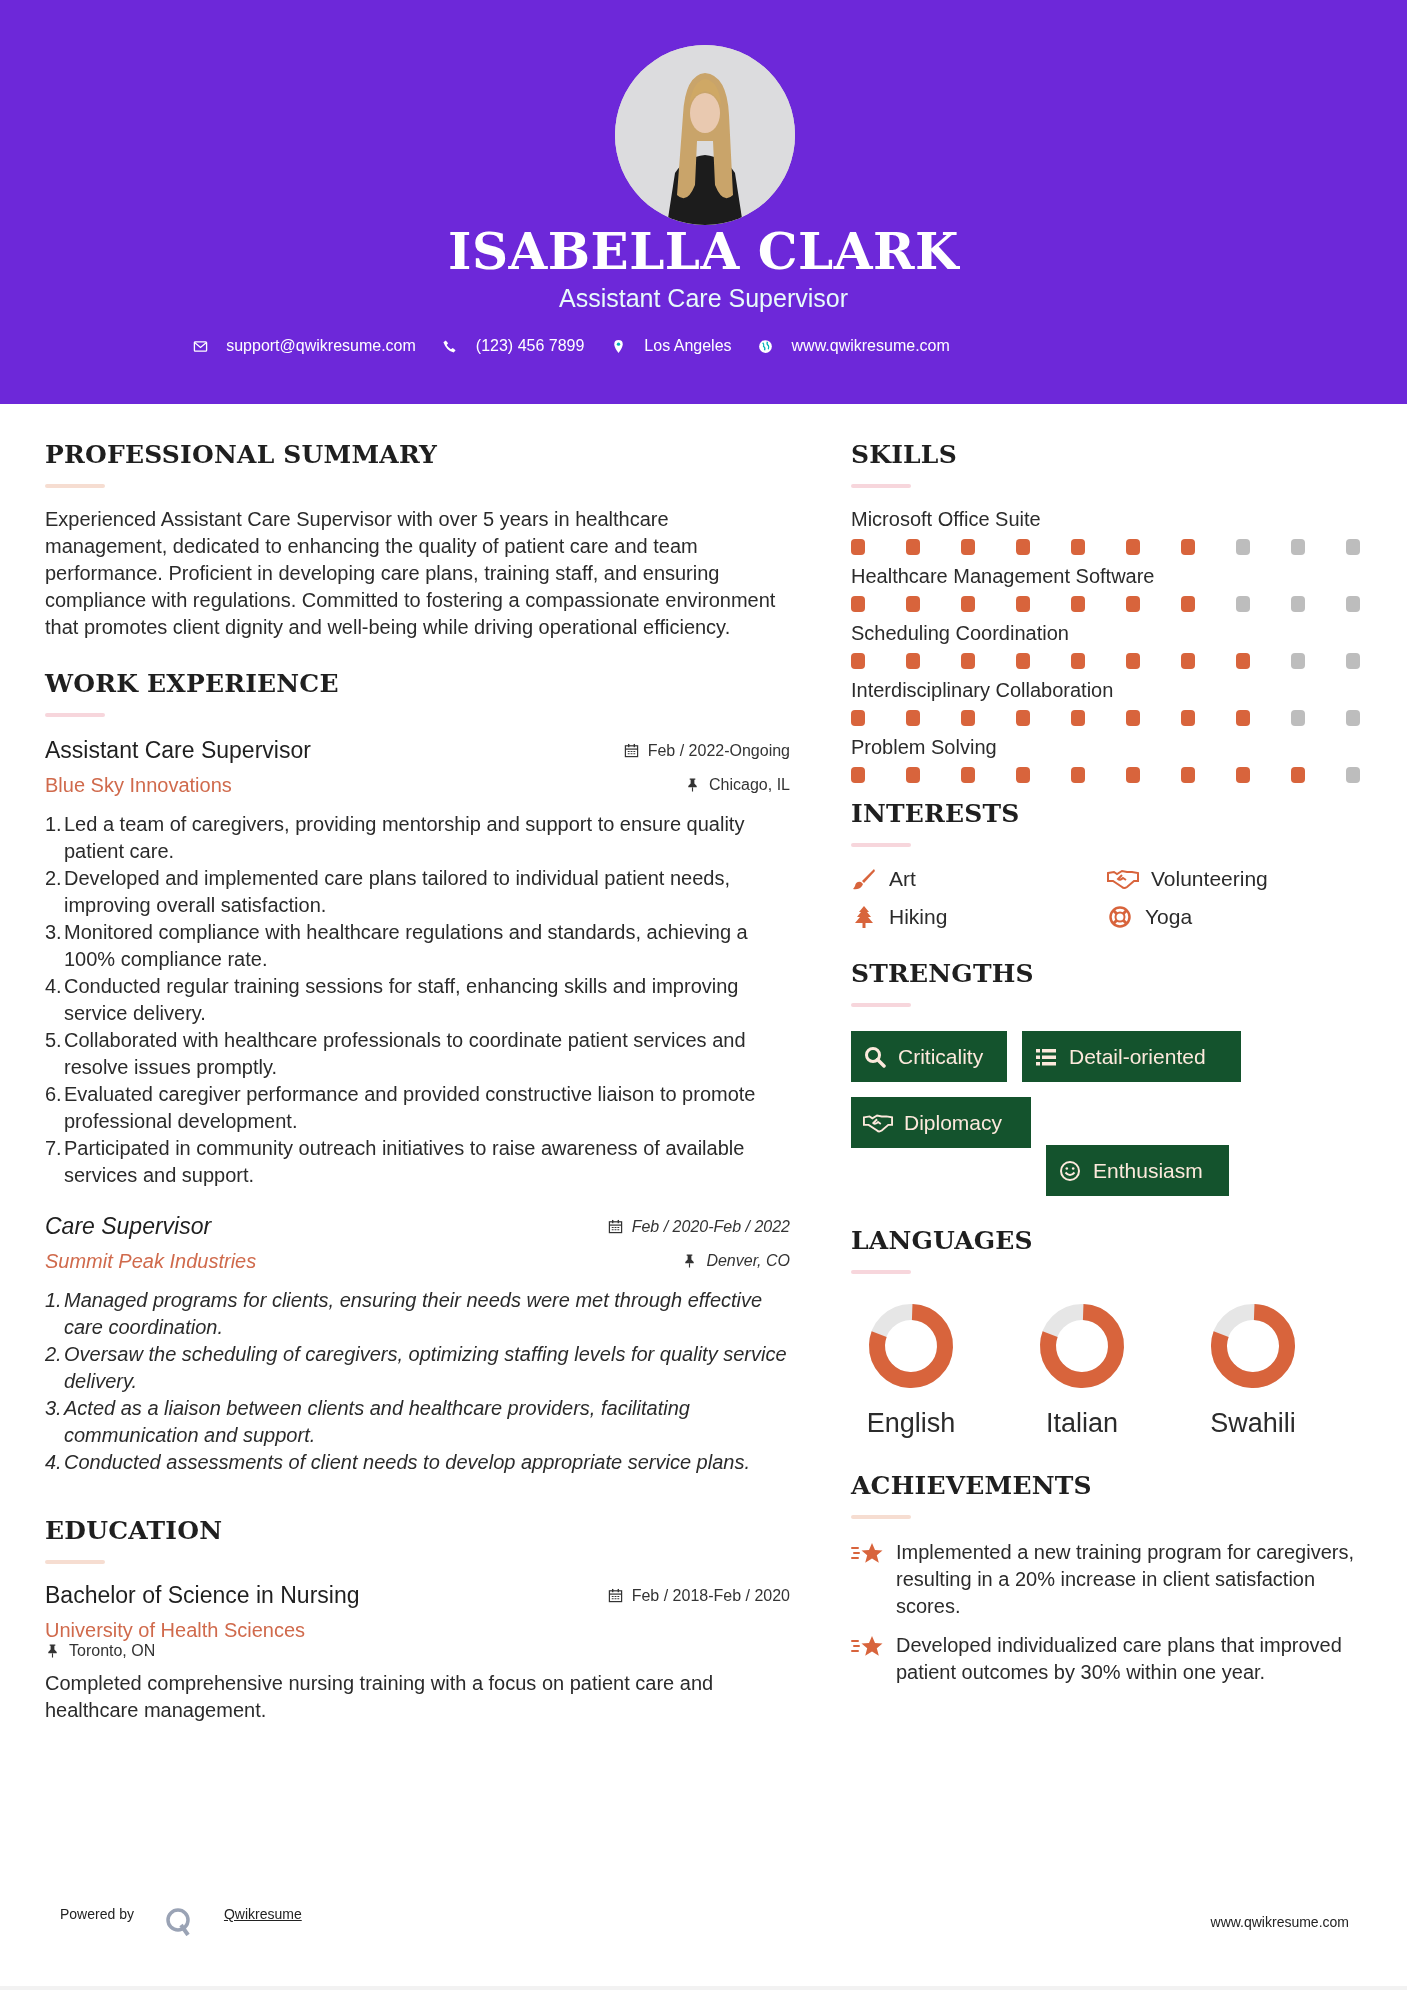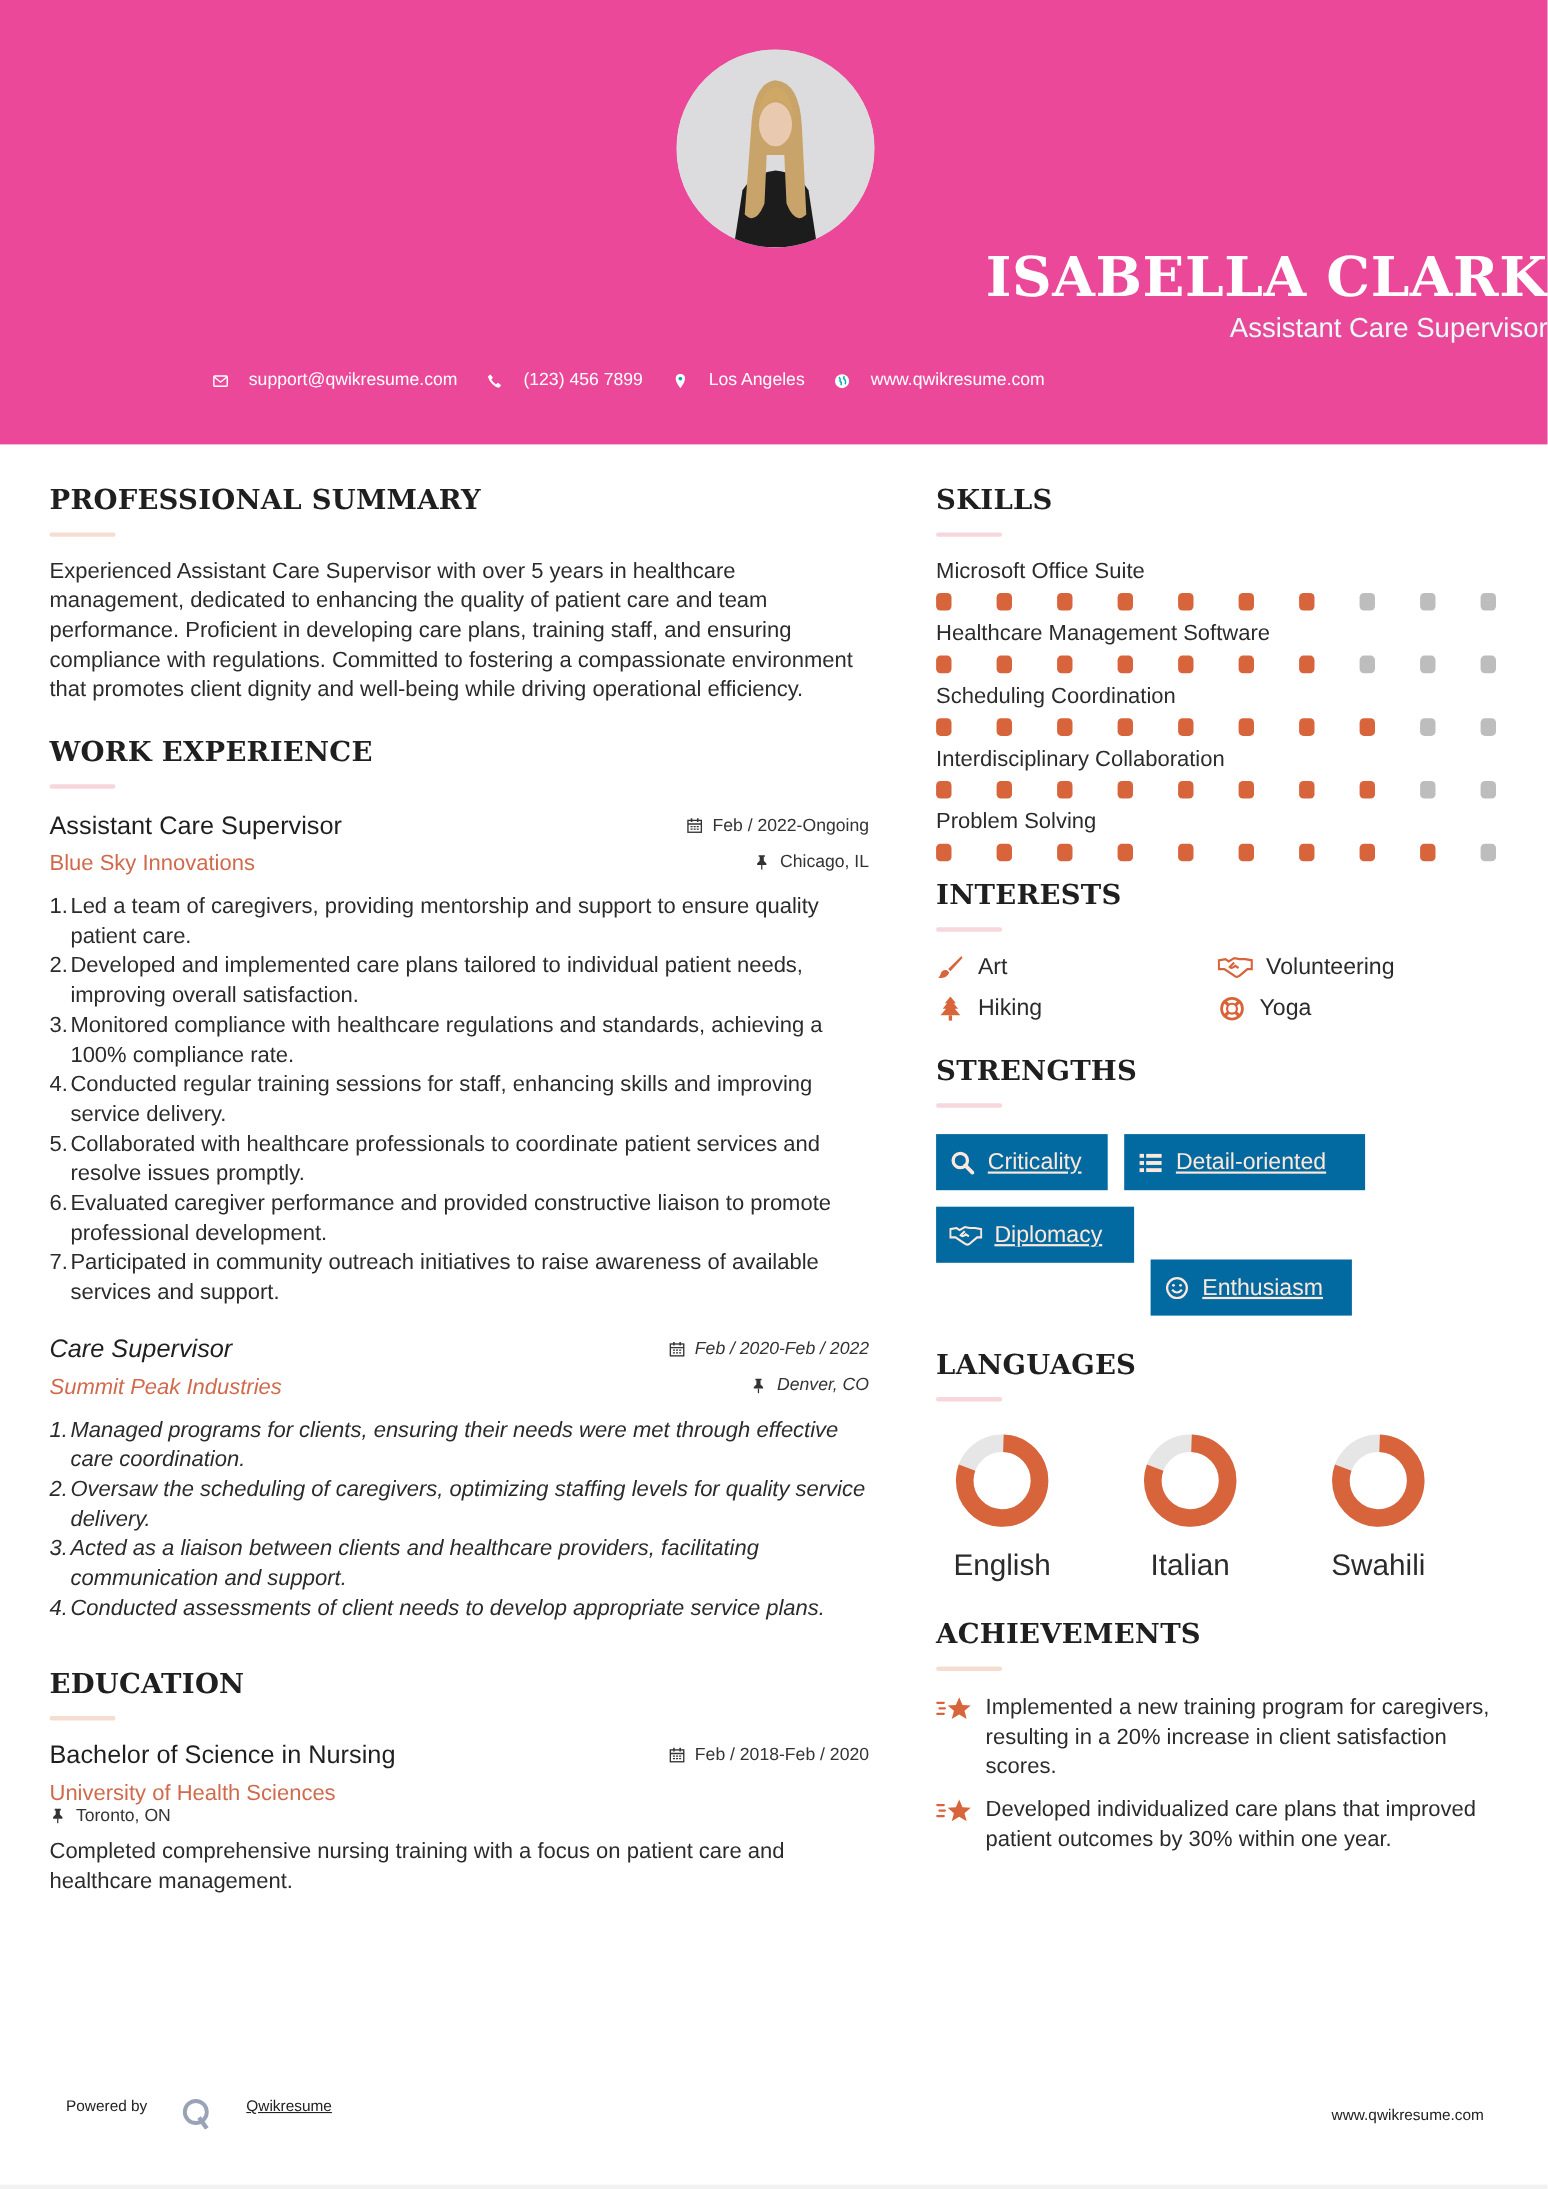--- a/index.html
+++ b/index.html
@@ -1,19 +1,19 @@
 <!DOCTYPE html>
 <html><head>
   <meta charset="utf-8">
   <style>
     * { box-sizing: border-box; margin: 0; padding: 0; }
     html, body { width: 1407px; height: 1990px; background: #ffffff; }
     body { font-family: "Liberation Sans", "DejaVu Sans", sans-serif; color: #2b2b2b; position: relative; overflow: hidden; }
 
-    .header { position: absolute; left: 0; top: 0; width: 1407px; height: 404px; background: #ec4899; text-align: right; }
+    .header { position: absolute; left: 0; top: 0; width: 1407px; height: 404px; background: #6d28d9; text-align: center; }
     .photo { position: absolute; left: 615px; top: 45px; width: 180px; height: 180px; border-radius: 50%; background: #d9dadc; overflow: hidden; }
     .photo svg { width: 100%; height: 100%; display: block; }
     .name { position: absolute; left: 0; top: 222px; width: 1407px; font-family: "DejaVu Serif", "Liberation Serif", serif; font-weight: bold; font-size: 50px; color: #ffffff; letter-spacing: 0.5px; }
     .role { position: absolute; left: 0; top: 284px; width: 1407px; font-size: 25px; color: #e8fbfb; }
     .contacts { position: absolute; left: 0; top: 337px; width: 1142px; display: flex; justify-content: center; align-items: center; gap: 0; font-size: 16px; color: #ffffff; }
     .contact { display: flex; align-items: center; margin: 0 13px; }
     .contact .ic { width: 16px; height: 16px; margin-right: 18px; display: inline-flex; align-items: center; justify-content: center; }
     .contact .ic svg { width: 15px; height: 15px; }
 
     .left { position: absolute; left: 45px; top: 440px; width: 745px; }
@@ -40,21 +40,21 @@
     .dots { display: flex; gap: 41px; margin-top: 7px; margin-bottom: 8px; padding-left: 0; }
     .dot { width: 14px; height: 16px; border-radius: 4px; background: #D8643C; }
     .dot.off { background: #bdbdbd; }
 
     .interests { display: grid; grid-template-columns: 256px 240px; row-gap: 14px; }
     .interest { display: flex; align-items: center; font-size: 21px; color: #2b2b2b; }
     .interest .ii { width: 26px; height: 24px; margin-right: 12px; display: inline-flex; align-items: center; justify-content: center; }
     .interest .ii svg { width: 24px; height: 22px; }
 
     .strengths { display: flex; flex-wrap: wrap; gap: 15px 15px; width: 440px; }
-    .badge { background: #0369a1; color: #fde9dc; font-size: 21px; height: 51px; display: flex; align-items: center; padding: 0 12px 0 12px; text-decoration: underline; }
+    .badge { background: #14532d; color: #fde9dc; font-size: 21px; height: 51px; display: flex; align-items: center; padding: 0 12px 0 12px; }
     .badge .bi { width: 24px; height: 24px; margin-right: 11px; display: inline-flex; align-items: center; justify-content: center; }
     .badge .bi svg { width: 22px; height: 22px; }
 
     .langs { display: flex; gap: 0; margin-top: 28px; }
     .lang { width: 171px; display: flex; flex-direction: column; align-items: flex-start; }
     .lang .donut { width: 88px; height: 88px; margin-left: 16px; }
     .lang .lname { font-size: 27px; color: #2b2b2b; margin-top: 18px; width: 120px; text-align: center; }
 
     .ach { display: flex; margin-bottom: 12px; }
     .ach .ai { width: 34px; height: 30px; margin-right: 11px; flex-shrink: 0; }

